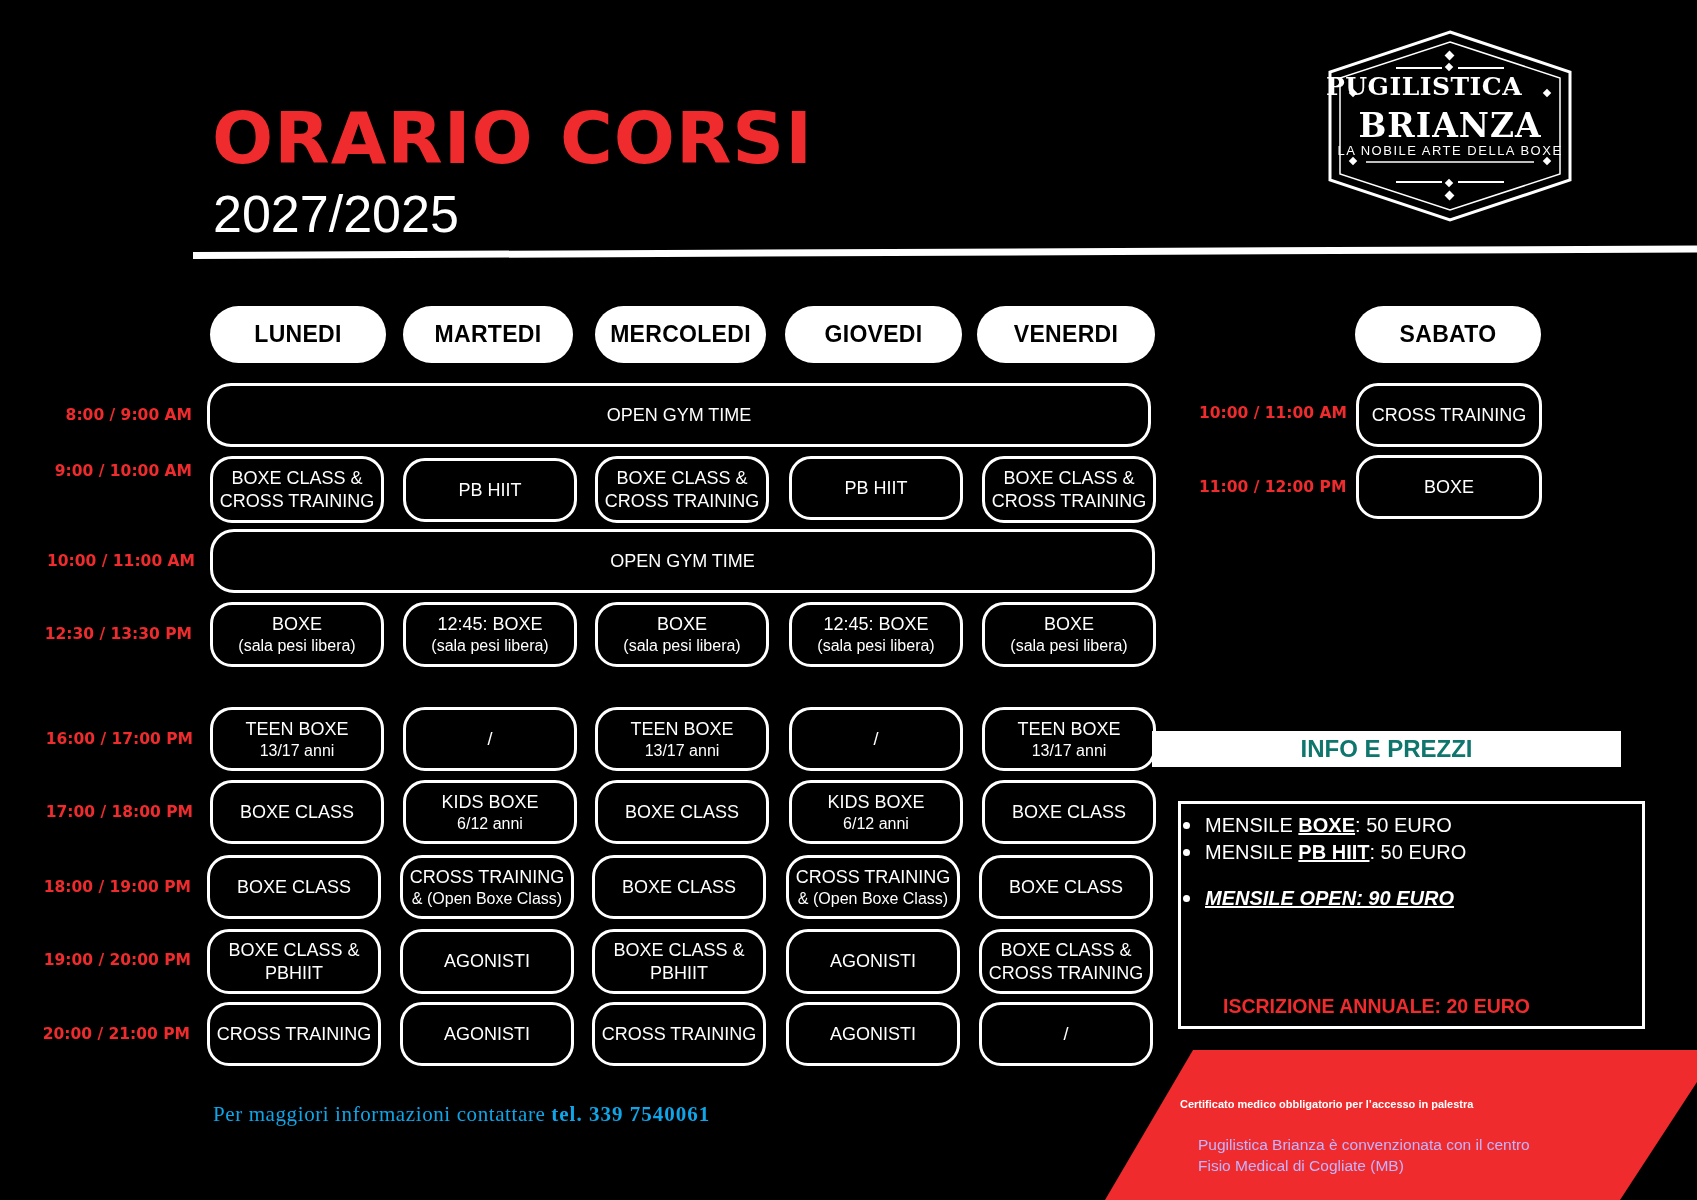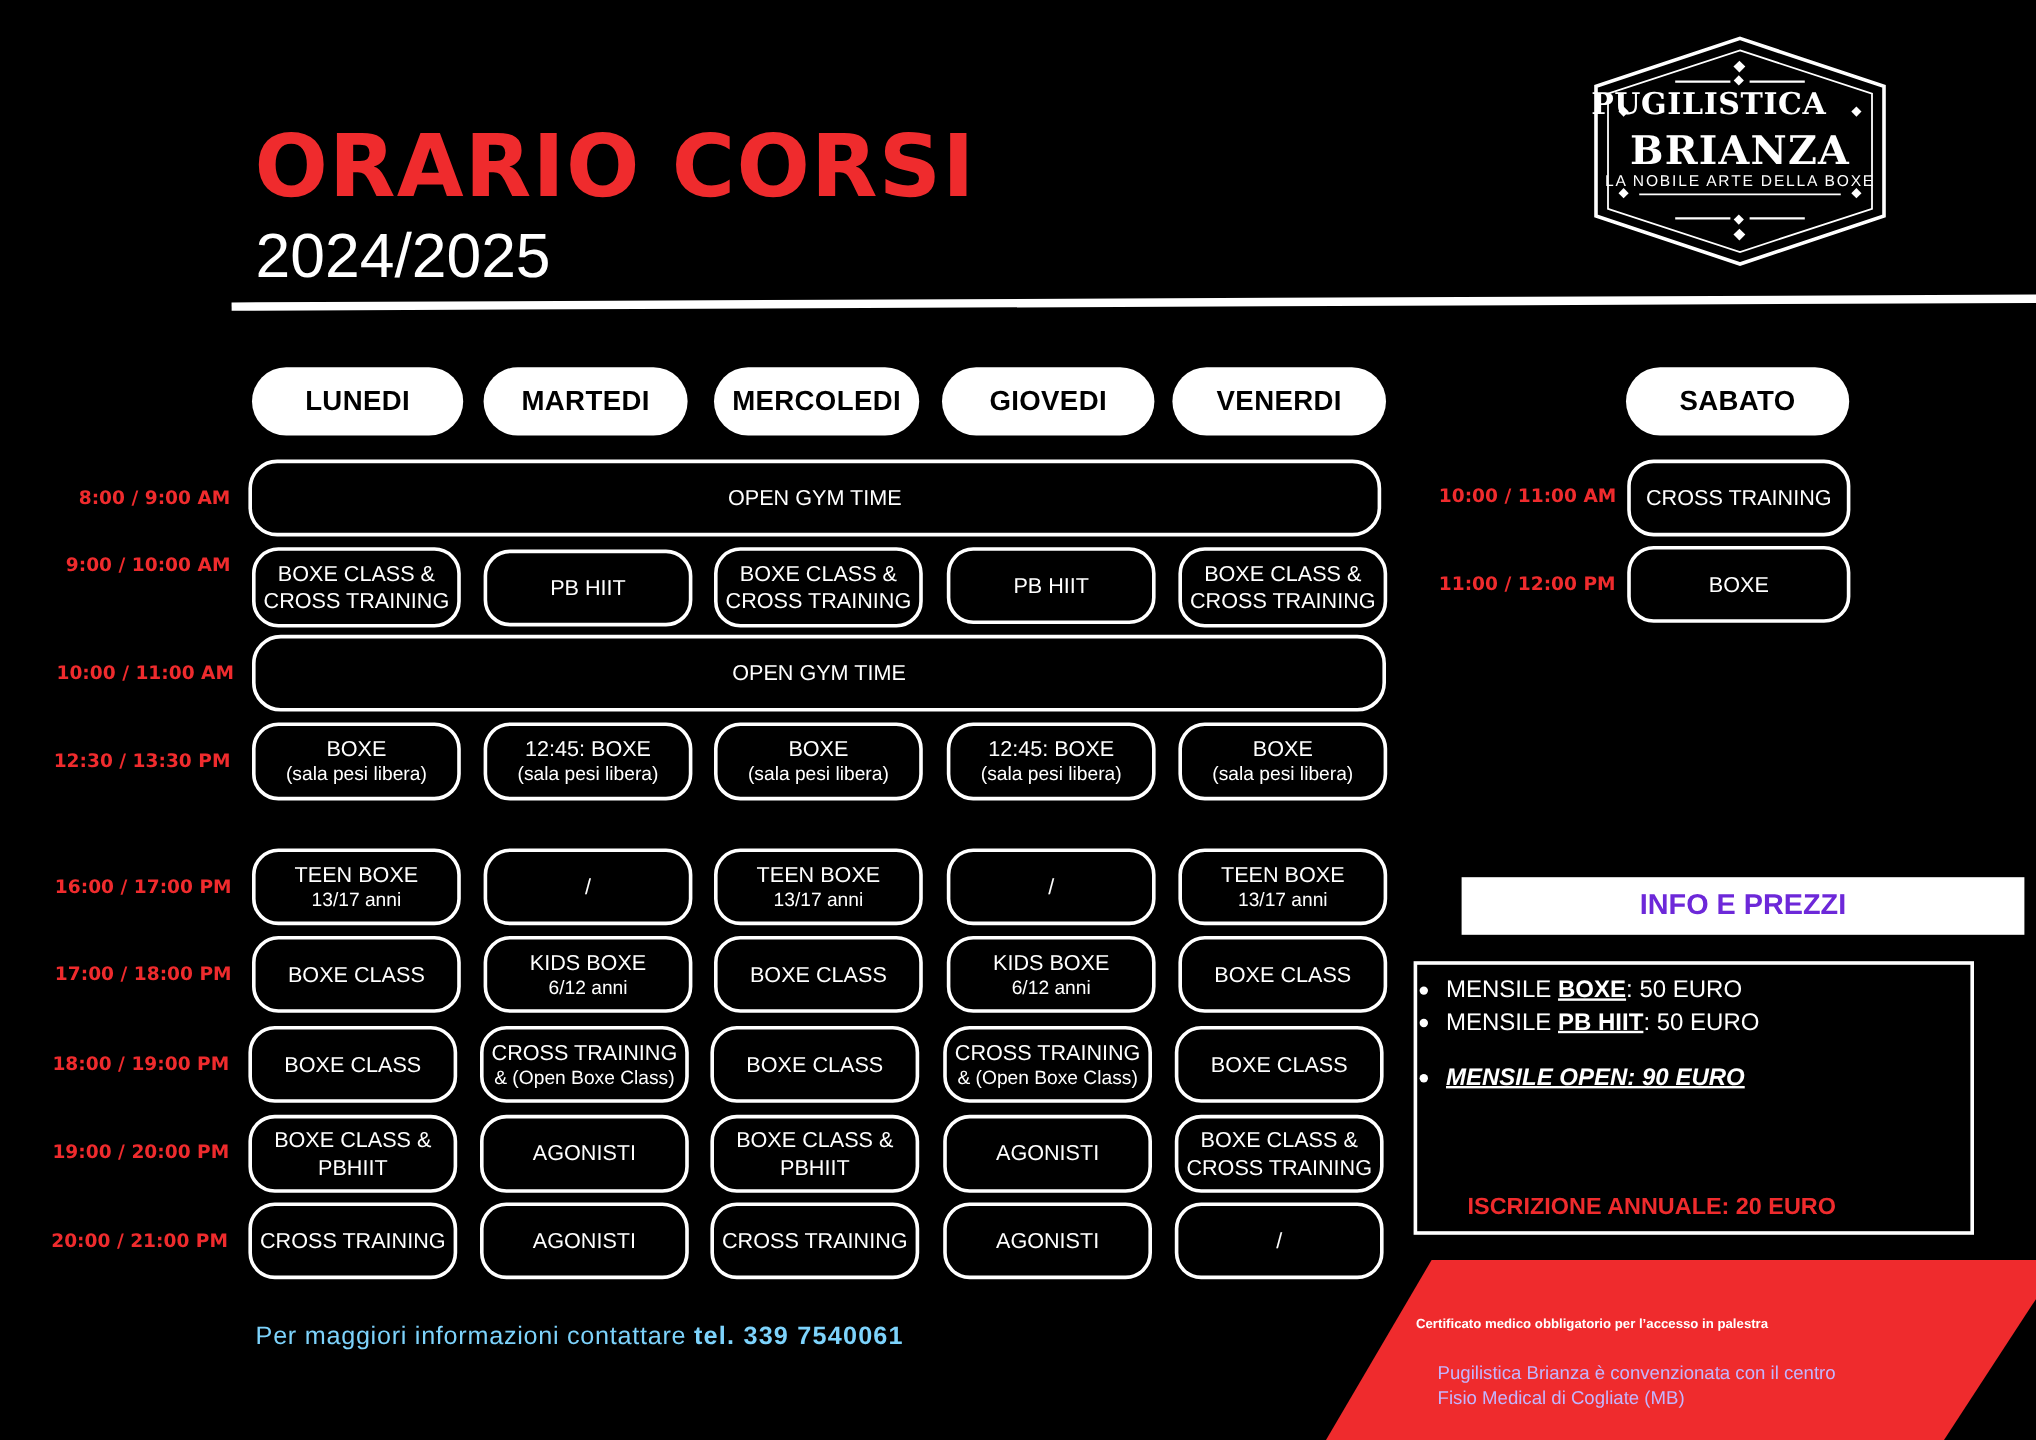--- a/index.html
+++ b/index.html
@@ -7,40 +7,40 @@
   .abs { position:absolute; }
   .title { left:212px; top:96px; font-size:72px; font-weight:900; color:#ef2b2d; letter-spacing:1px; font-family:"DejaVu Sans", sans-serif; }
   .year { left:213px; top:184px; font-size:52px; font-weight:300; color:#fff; font-family:"Liberation Sans", sans-serif; }
   .hline { left:193px; top:252px; width:1504px; height:7px; background:#fff; transform:rotate(-0.25deg); transform-origin:left center; }
   .logo { left:1326px; top:30px; width:248px; height:192px; }
   .pill { position:absolute; height:57px; border-radius:29px; background:#fff; color:#000; display:flex; align-items:center; justify-content:center; font-weight:700; font-size:23px; font-family:"Liberation Sans", sans-serif; letter-spacing:0.3px; }
   .cell { position:absolute; border:3px solid #fff; border-radius:22px; box-sizing:border-box; display:flex; flex-direction:column; align-items:center; justify-content:center; text-align:center; color:#fff; font-size:18px; line-height:23px; font-family:"Liberation Sans", sans-serif; background:#000; }
   .cell .sub { font-size:16px; line-height:20px; }
   .time { position:absolute; color:#ef2b2d; font-weight:700; font-size:15.5px; font-family:"DejaVu Sans", sans-serif; text-align:right; width:160px; }
   .time-r { position:absolute; color:#ef2b2d; font-weight:700; font-size:15.5px; font-family:"DejaVu Sans", sans-serif; }
-  .info-head { left:1218px; top:731px; width:469px; height:48px; background:#fff; color:#6d28d9; display:flex; align-items:center; justify-content:center; font-weight:700; font-size:24px; }
+  .info-head { left:1152px; top:731px; width:469px; height:36px; background:#fff; color:#0f766e; display:flex; align-items:center; justify-content:center; font-weight:700; font-size:24px; }
   .info-box { left:1178px; top:801px; width:467px; height:228px; border:3px solid #fff; box-sizing:border-box; }
   .info-box ul { margin:0; padding:8px 0 0 24px; list-style:none; }
   .info-box li { font-size:20px; line-height:27px; position:relative; }
   .info-box li::before { content:""; position:absolute; left:-22px; top:10px; width:7px; height:7px; border-radius:50%; background:#fff; }
   .info-box li.gap { margin-top:19px; }
   .info-box b { text-decoration:underline; }
   .info-box .open { font-weight:700; font-style:italic; text-decoration:underline; }
   .iscr { position:absolute; left:42px; bottom:8px; color:#ef2b2d; font-weight:700; font-size:19.5px; }
   .banner { left:0; top:0; width:1697px; height:1200px; pointer-events:none; }
   .banner-title { left:1180px; top:1098px; font-size:11px; font-weight:700; color:#fff; }
   .banner-sub { left:1198px; top:1134px; font-size:15.5px; line-height:21px; color:#c4b5fd; }
-  .footer { left:213px; top:1102px; font-size:21px; color:#7dd3fc; letter-spacing:0.6px; font-family:Liberation Sans, sans-serif; font-weight:300; }
+  .footer { left:213px; top:1102px; font-size:21px; color:#0ea5e9; letter-spacing:0.6px; font-family:Liberation Serif, serif; font-weight:300; }
   .footer b { font-weight:700; letter-spacing:1px; }
 </style>
 </head>
 <body>
 
 <div class="abs title">ORARIO CORSI</div>
-<div class="abs year">2024/2025</div>
+<div class="abs year">2027/2025</div>
 <div class="abs hline"></div>
 
 <div class="abs logo">
   <svg width="248" height="192" viewBox="0 0 248 192">
     <polygon points="124,2 244,42 244,150 124,190 4,150 4,42" fill="none" stroke="#fff" stroke-width="3"></polygon>
     <polygon points="124,12 234,48 234,144 124,180 14,144 14,48" fill="none" stroke="#fff" stroke-width="1.5"></polygon>
     <line x1="70" y1="38" x2="116" y2="38" stroke="#fff" stroke-width="2"></line>
     <line x1="132" y1="38" x2="178" y2="38" stroke="#fff" stroke-width="2"></line>
     <line x1="70" y1="152" x2="116" y2="152" stroke="#fff" stroke-width="2"></line>
     <line x1="132" y1="152" x2="178" y2="152" stroke="#fff" stroke-width="2"></line>

